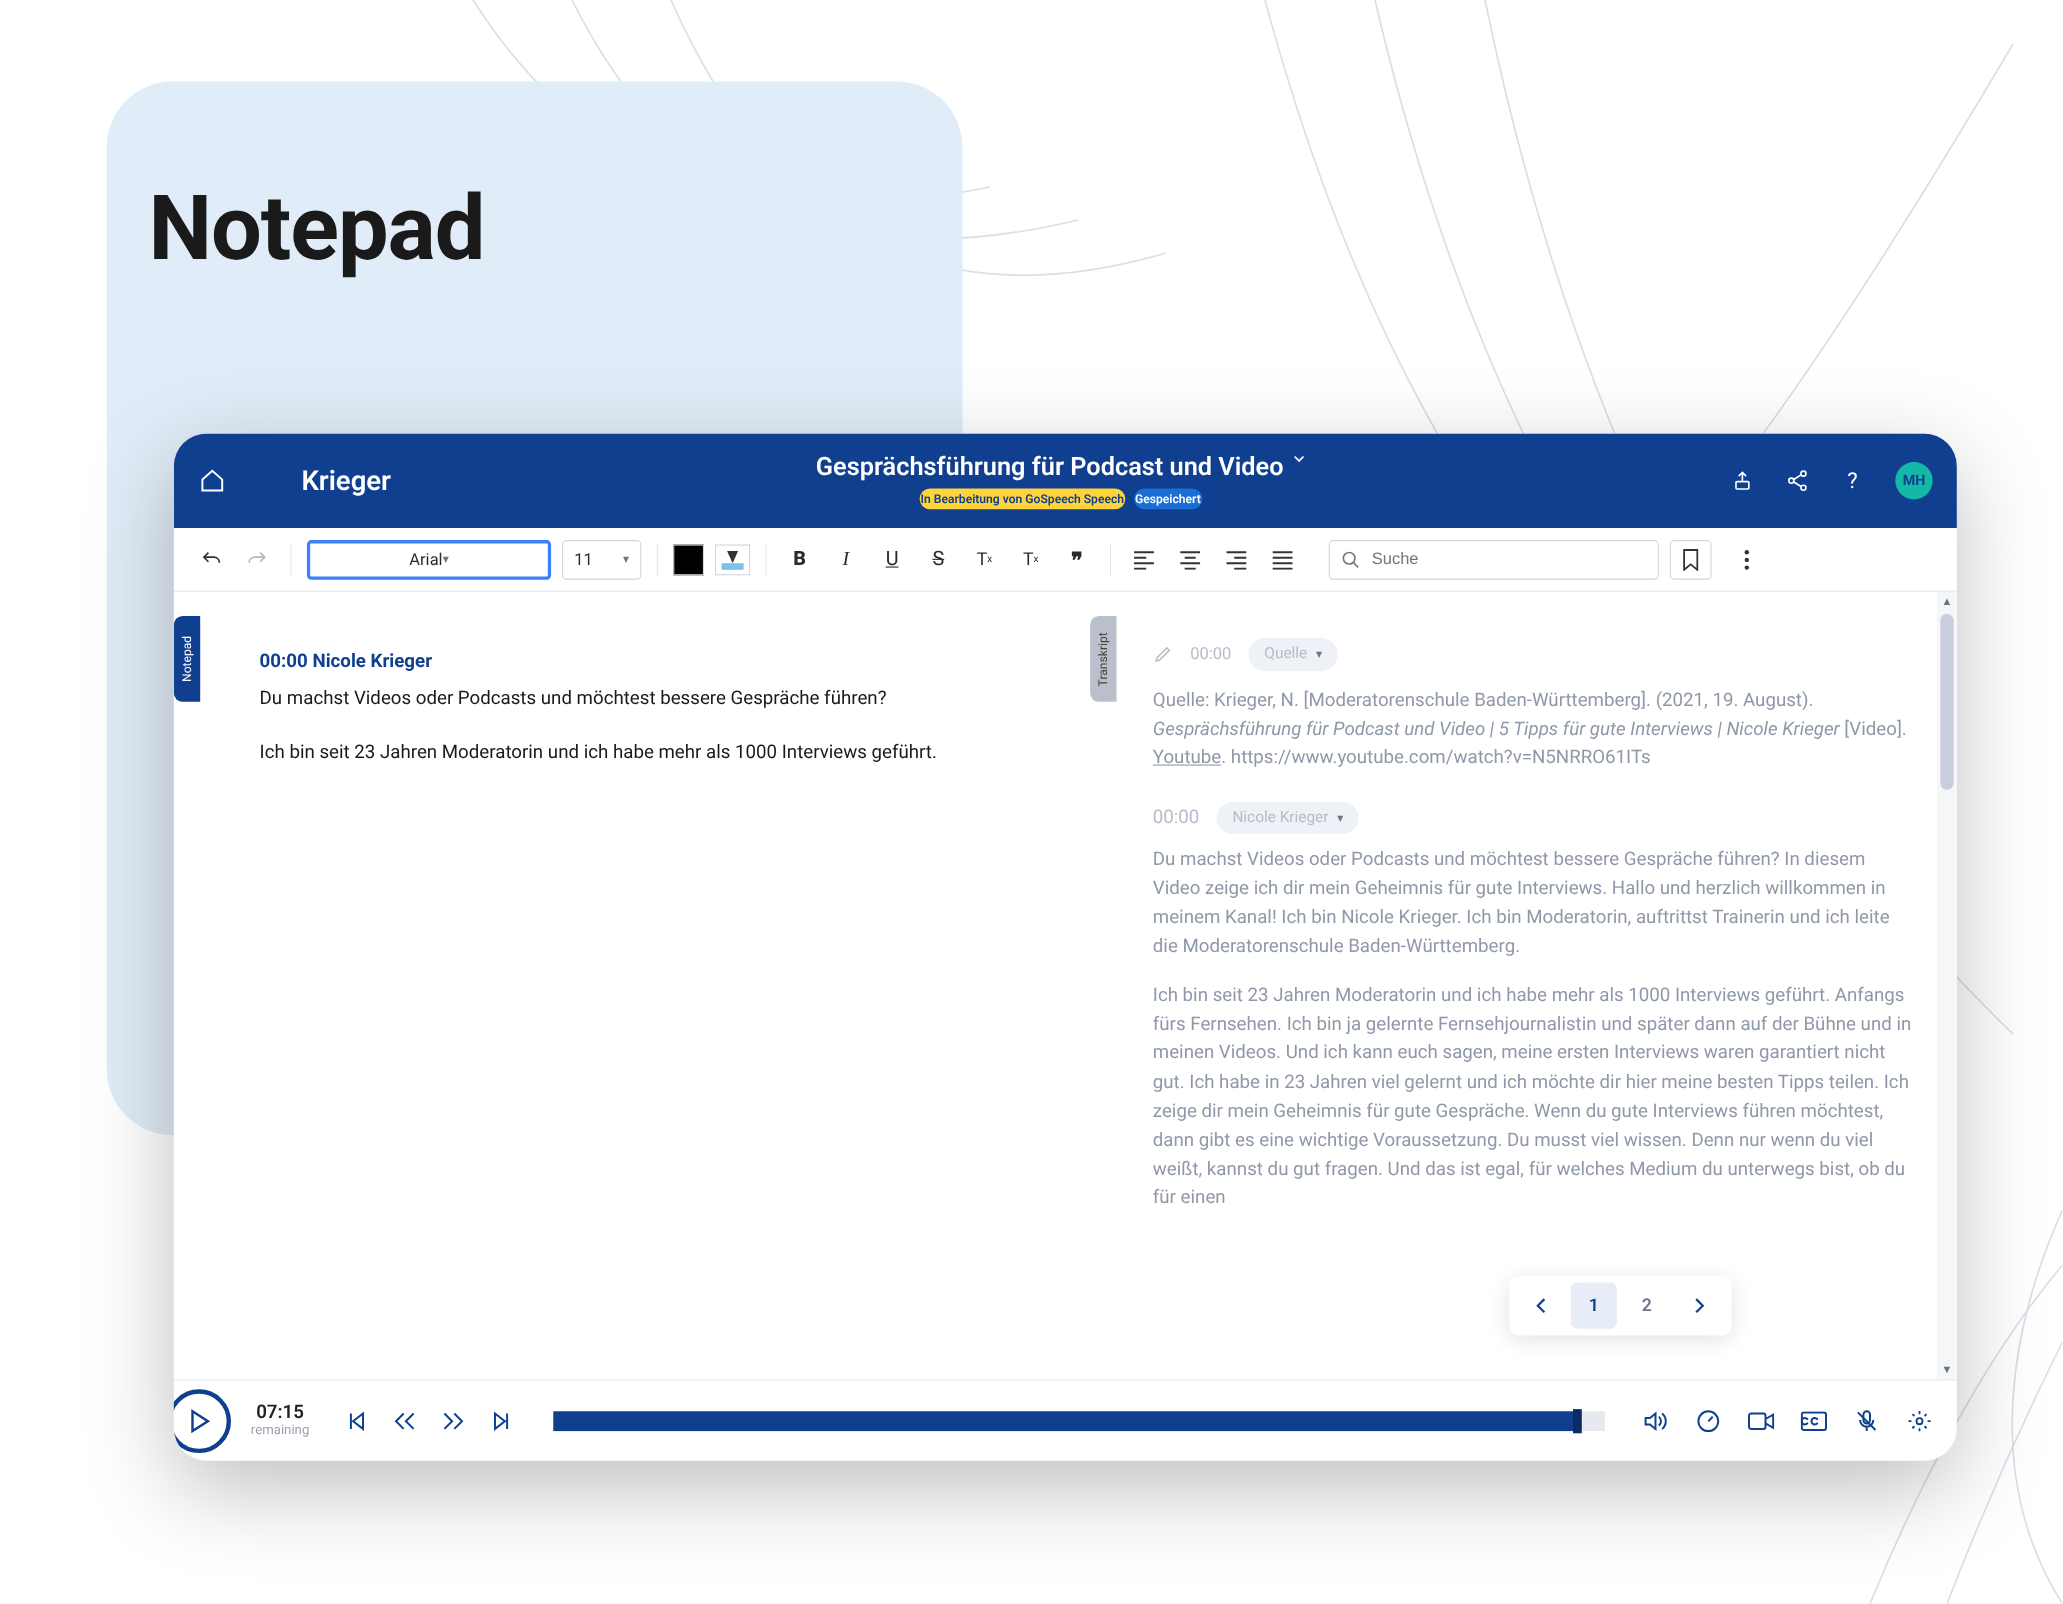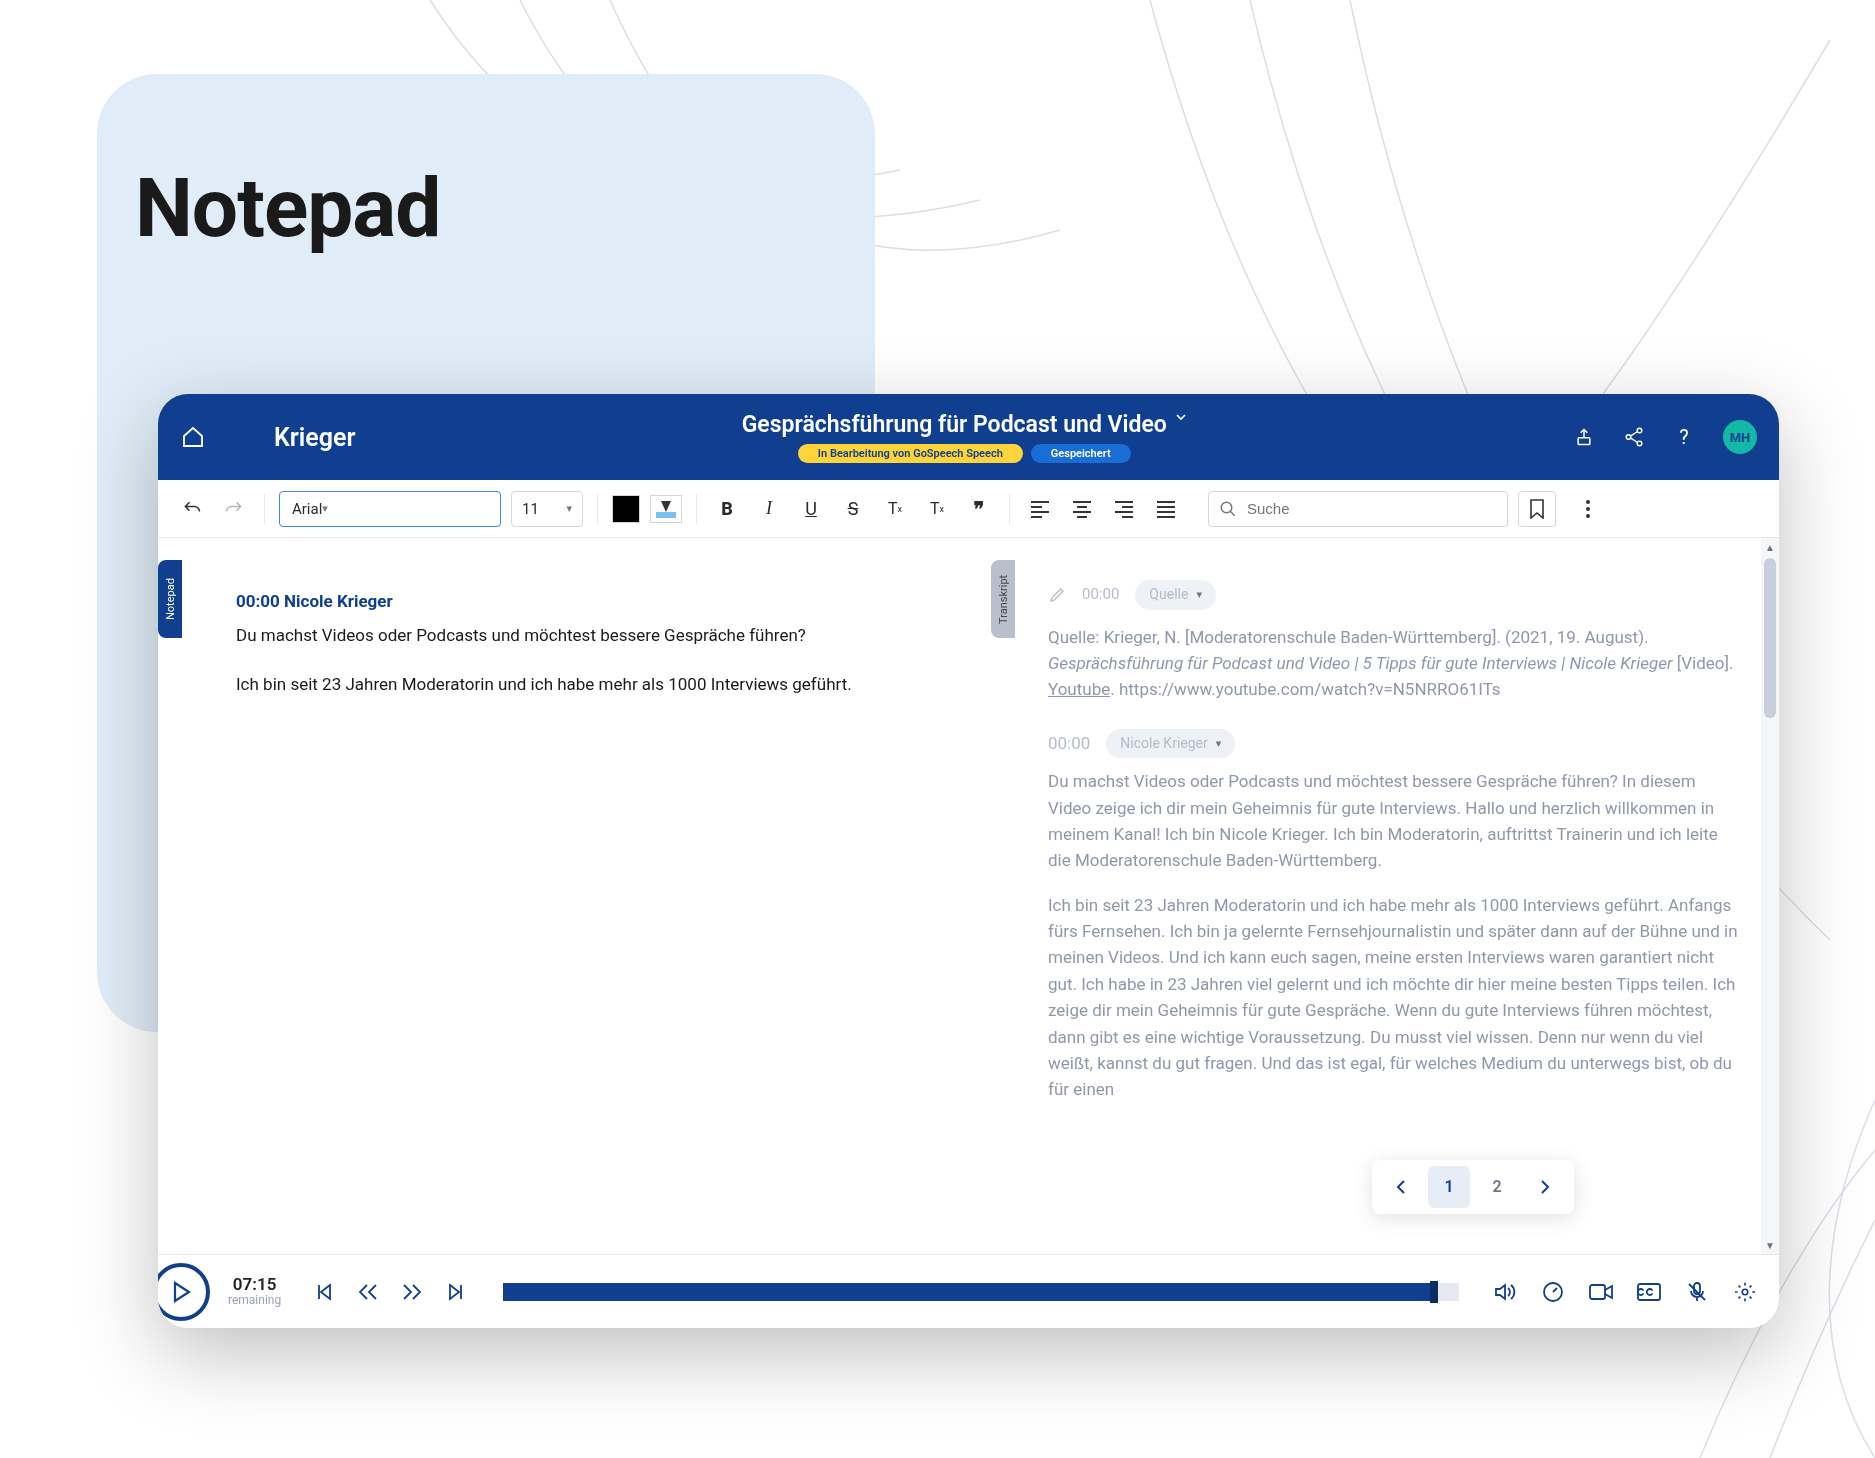--- a/index.html
+++ b/index.html
@@ -83,21 +83,21 @@
     display: flex;
     flex-direction: column;
     align-items: center;
     gap: 6px;
   }
   .doc-title-row { display:flex; gap:8px; font-size:23px; font-weight:600;}
   .badges { display:flex; gap:8px; }
   .badge {
     font-size: 11px;
     font-weight:600;
-    padding: 3px 20px;
+    padding: 3px 1px;
     border-radius: 999px;
   }
   .badge-yellow { background:#ffd43b; color:#0f3f8e;}
   .badge-blue { background:#1a6dd6; color:#fff;}
   .topbar-right { display:flex; align-items:center; gap:28px; }
   .top-icon { width:22px;height:22px; display:flex;align-items:center;justify-content:center; cursor:pointer;}
   .avatar {
     width:34px;height:34px;border-radius:50%;
     background:#14b8a6;color:#0f3f8e;
     display:flex;align-items:center;justify-content:center;
@@ -117,22 +117,22 @@
   }
   .tb-btn {
     width:32px;height:32px;
     display:flex;align-items:center;justify-content:center;
     border-radius:4px;
     cursor:pointer;
     font-size:18px;
   }
   .tb-sep { width:1px;height:30px;background:#e3e7ee; margin:0 4px;}
   .font-select {
-    display:flex;align-items:center;justify-content:flex-start;
-    border:1px solid #3b82f6; border-radius:4px;
+    display:flex;align-items:center;justify-content:center;
+    border:3px solid #3b82f6; border-radius:4px;
     height:36px; width:222px; padding:0 12px;
     font-size:15px; cursor:pointer;
   }
   .size-select {
     display:flex;align-items:center;justify-content:space-between;
     border:1px solid #cfd6e0; border-radius:4px;
     height:36px; width:72px; padding:0 10px;
     font-size:15px; cursor:pointer;
   }
   .color-swatch { width:28px;height:28px;background:#000;border:1px solid #cfd6e0; cursor:pointer;}

